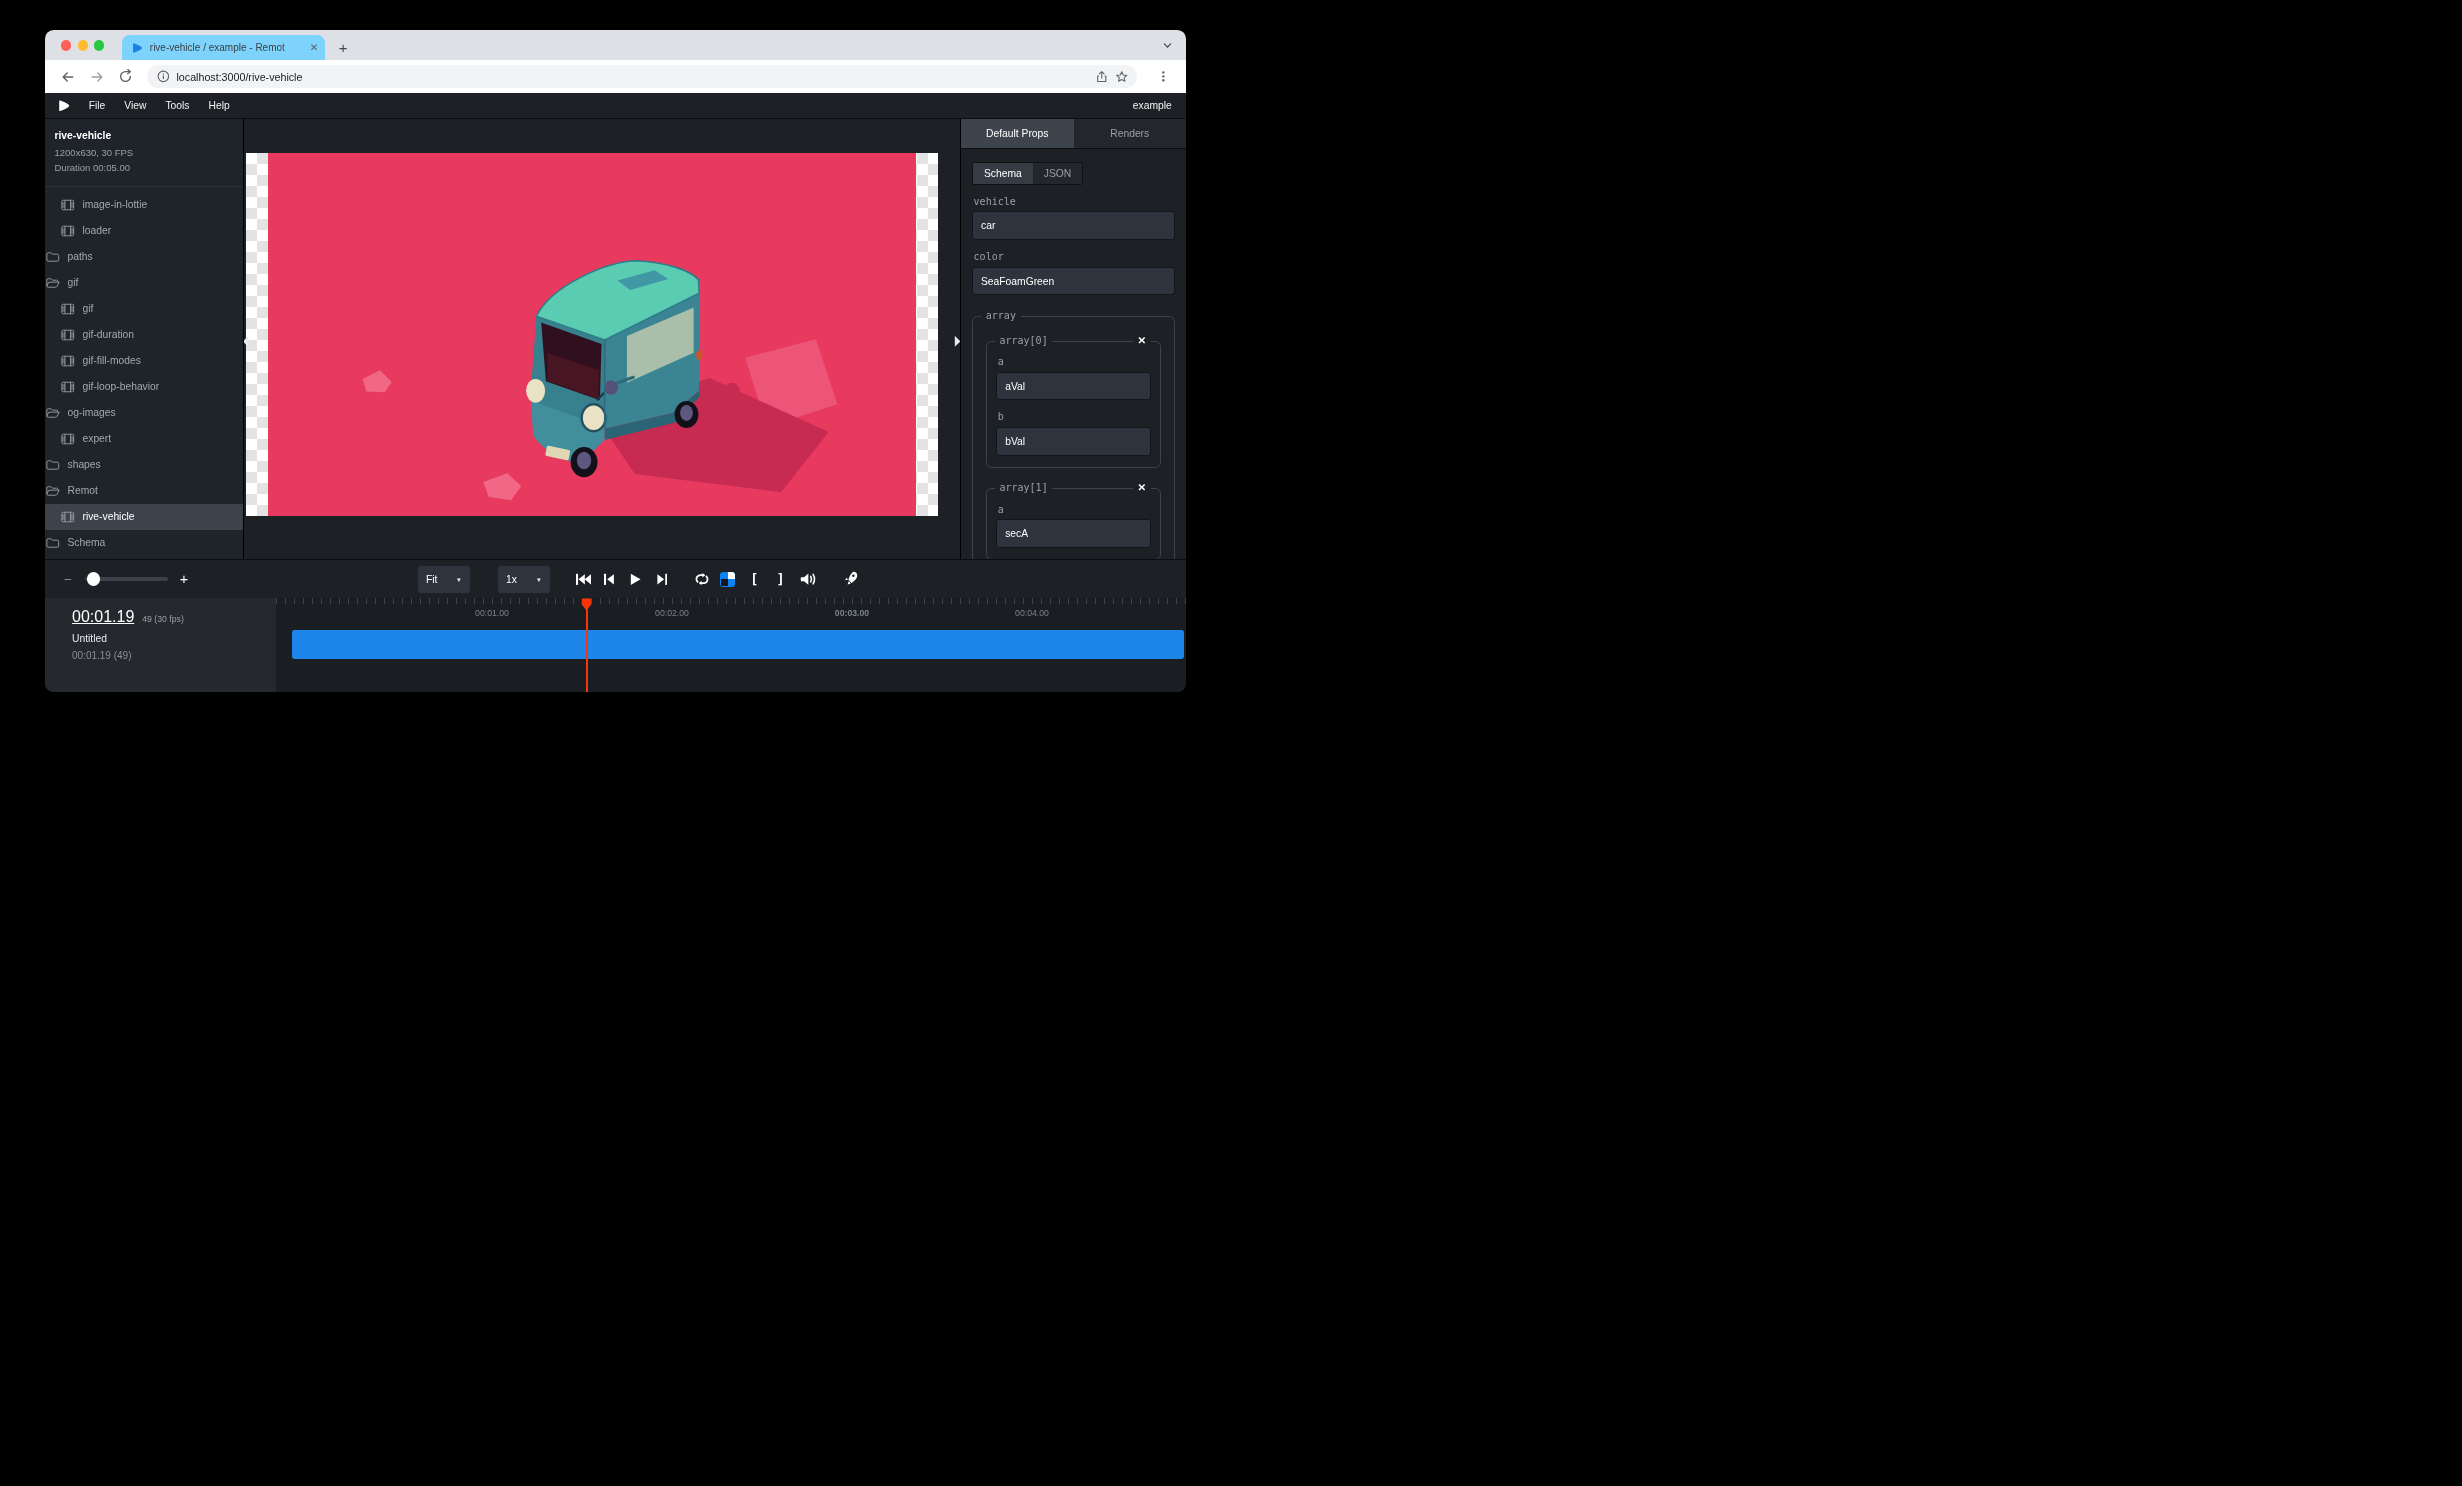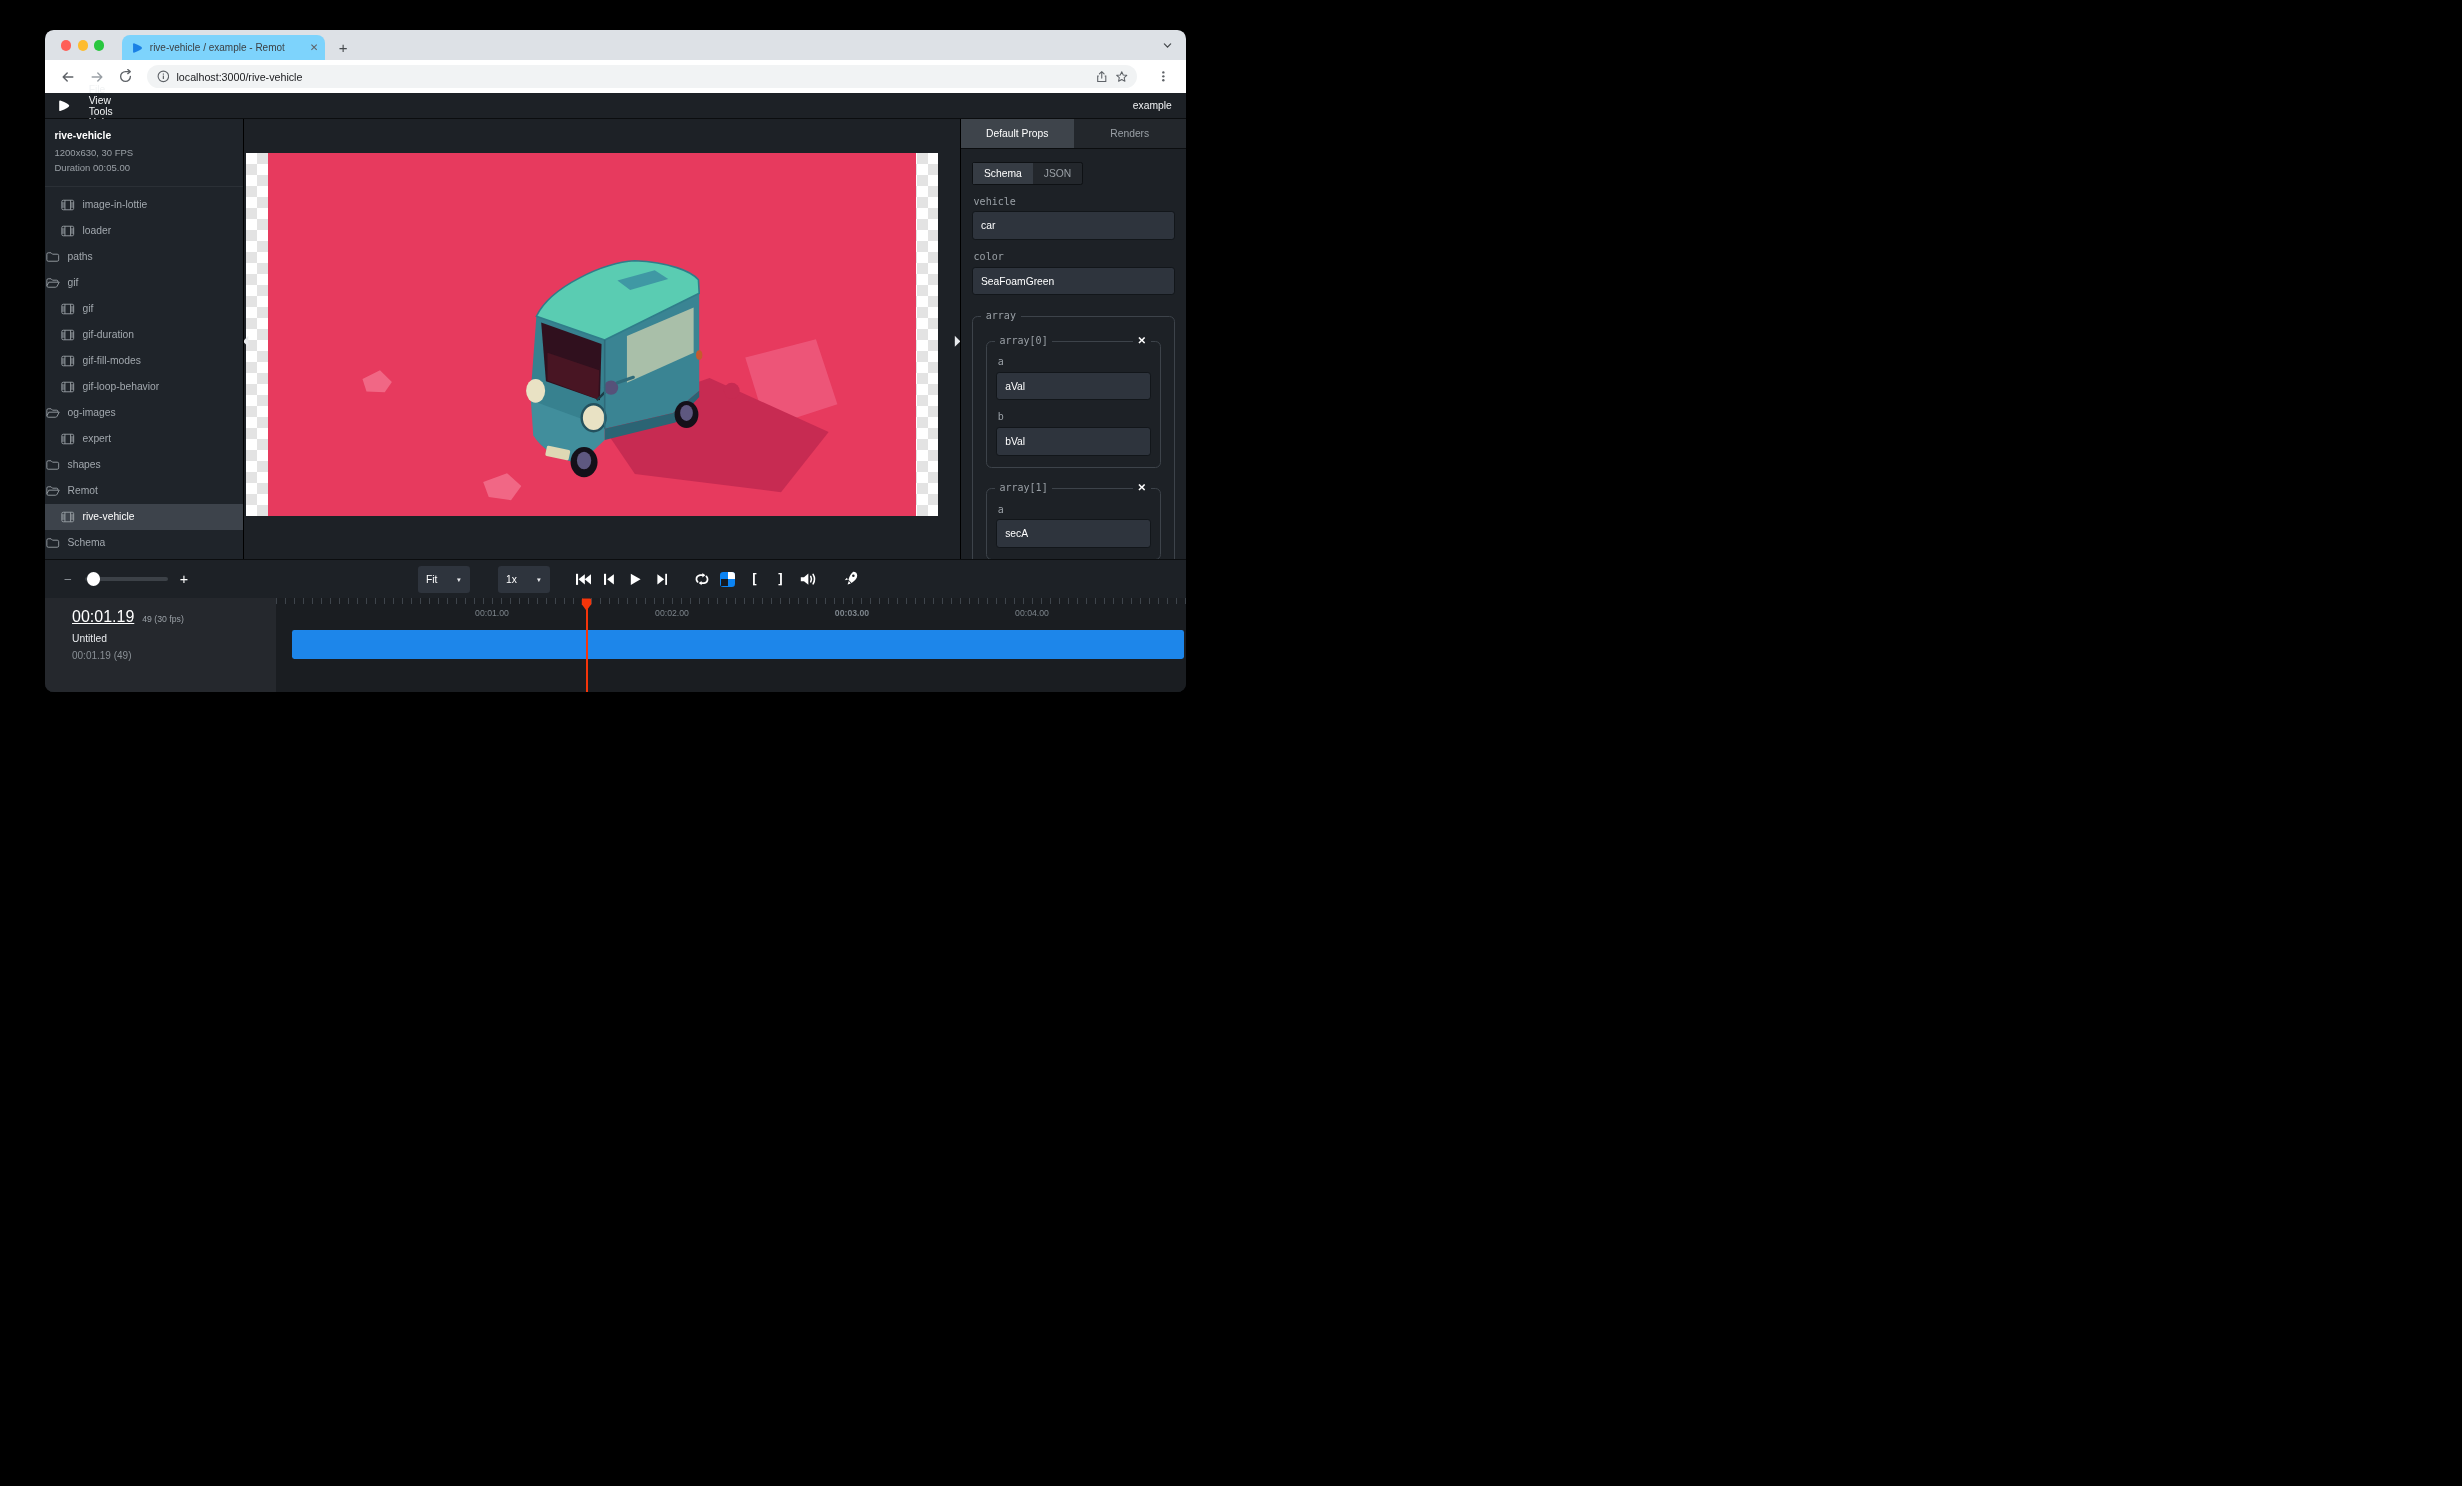--- a/index.html
+++ b/index.html
@@ -189,21 +189,21 @@
         </svg>
     </span>
   </div>
 
   <div class="menubar">
     <span style="display:flex;margin-right:8px;">
       <svg width="13.5" height="13.5" viewBox="0 0 18 18">
           <path d="M3,2 Q15,6.5 15,9 Q15,11.5 3,16 Q1.6,16.4 1.6,14.5 L1.6,3.5 Q1.6,1.6 3,2 Z" fill="#ffffff"></path>
         </svg>
     </span>
-    <div id="menu-items" style="display:flex;flex-direction:column;">
+    <div id="menu-items" style="display:flex;">
         <span class="menu-item">File</span>
         <span class="menu-item">View</span>
         <span class="menu-item">Tools</span>
         <span class="menu-item">Help</span>
       </div>
     <span class="menu-right">example</span>
   </div>
 
   <div class="content">
 

